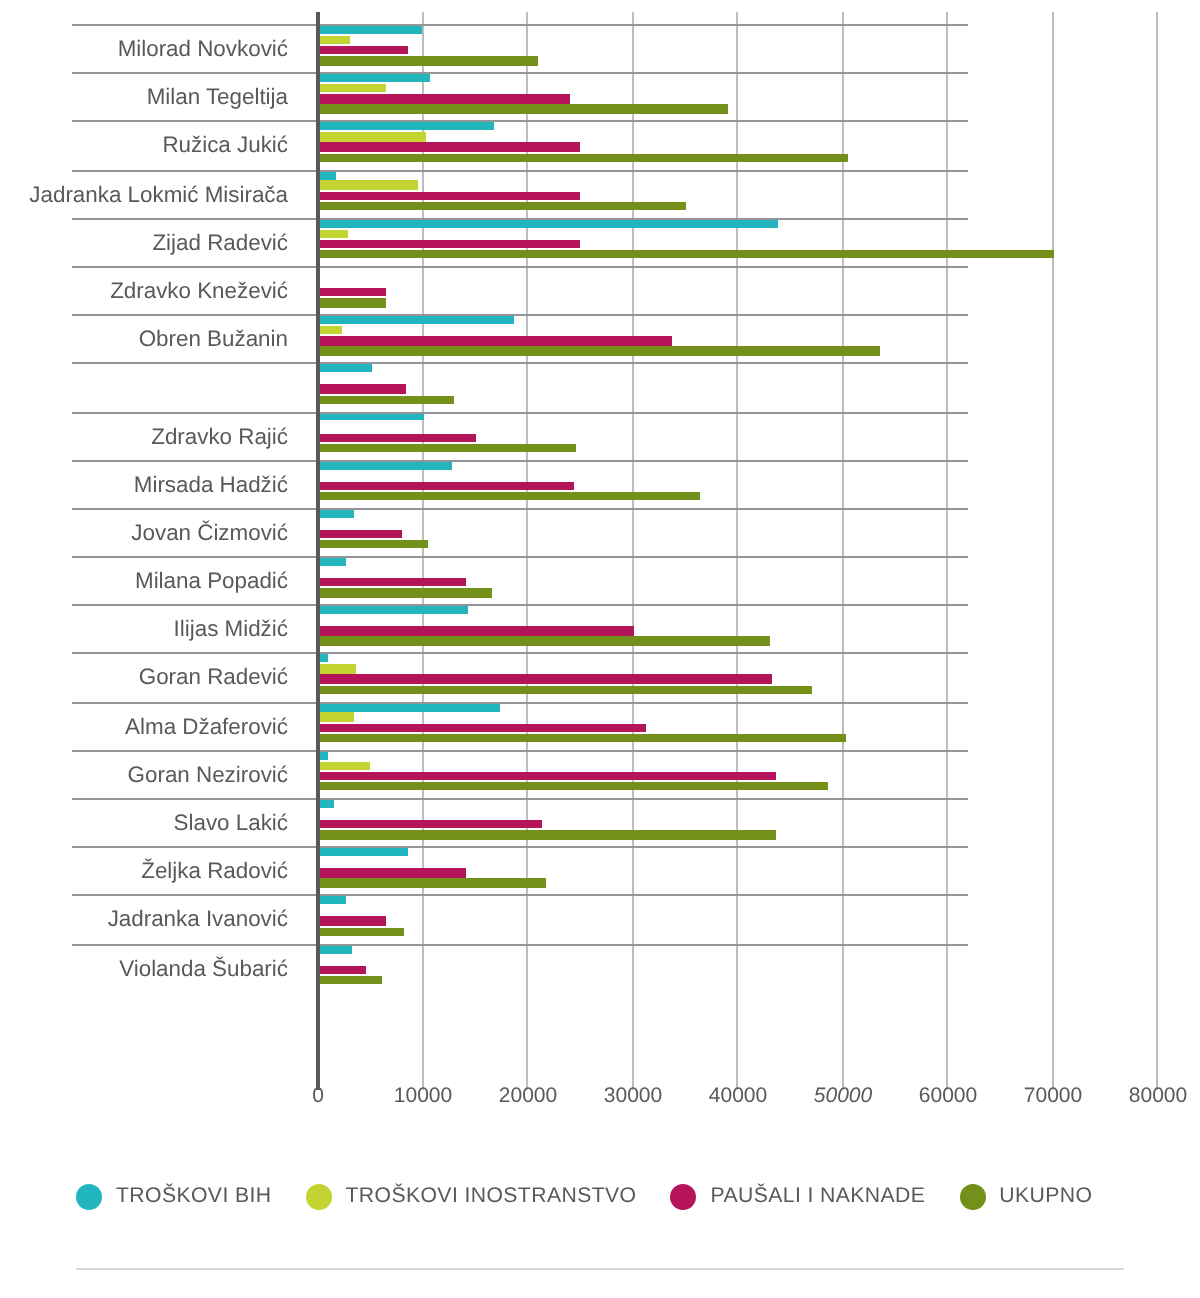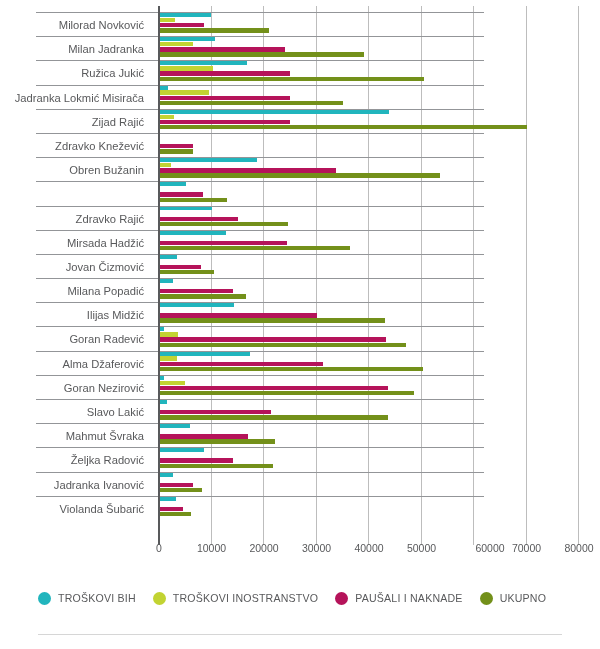--- a/index.html
+++ b/index.html
@@ -165,21 +165,21 @@
           <div class="row-label">Milorad Novković</div>
           <div class="bars">
             <div class="bar s0" title="TROŠKOVI BIH: 9900" style="left: 0px; width: 51.975px; background: rgb(33, 181, 189);"></div>
             <div class="bar s1" title="TROŠKOVI INOSTRANSTVO: 3100" style="left: 0px; width: 16.275px; background: rgb(194, 211, 50);"></div>
             <div class="bar s2" title="PAUŠALI I NAKNADE: 8500" style="left: 0px; width: 44.625px; background: rgb(181, 19, 90);"></div>
             <div class="bar s3" title="UKUPNO: 21000" style="left: 0px; width: 110.25px; background: rgb(115, 144, 26);"></div>
           </div>
         </div>
         <div class="row">
           <div class="row-sep"></div>
-          <div class="row-label">Milan Jadranka</div>
+          <div class="row-label">Milan Tegeltija</div>
           <div class="bars">
             <div class="bar s0" title="TROŠKOVI BIH: 10700" style="left: 0px; width: 56.175px; background: rgb(33, 181, 189);"></div>
             <div class="bar s1" title="TROŠKOVI INOSTRANSTVO: 6500" style="left: 0px; width: 34.125px; background: rgb(194, 211, 50);"></div>
             <div class="bar s2" title="PAUŠALI I NAKNADE: 24000" style="left: 0px; width: 126px; background: rgb(181, 19, 90);"></div>
             <div class="bar s3" title="UKUPNO: 39000" style="left: 0px; width: 204.75px; background: rgb(115, 144, 26);"></div>
           </div>
         </div>
         <div class="row">
           <div class="row-sep"></div>
           <div class="row-label">Ružica Jukić</div>
@@ -195,21 +195,21 @@
           <div class="row-label">Jadranka Lokmić Misirača</div>
           <div class="bars">
             <div class="bar s0" title="TROŠKOVI BIH: 1800" style="left: 0px; width: 9.45px; background: rgb(33, 181, 189);"></div>
             <div class="bar s1" title="TROŠKOVI INOSTRANSTVO: 9500" style="left: 0px; width: 49.875px; background: rgb(194, 211, 50);"></div>
             <div class="bar s2" title="PAUŠALI I NAKNADE: 24900" style="left: 0px; width: 130.725px; background: rgb(181, 19, 90);"></div>
             <div class="bar s3" title="UKUPNO: 35000" style="left: 0px; width: 183.75px; background: rgb(115, 144, 26);"></div>
           </div>
         </div>
         <div class="row">
           <div class="row-sep"></div>
-          <div class="row-label">Zijad Rajić</div>
+          <div class="row-label">Zijad Radević</div>
           <div class="bars">
             <div class="bar s0" title="TROŠKOVI BIH: 43900" style="left: 0px; width: 230.475px; background: rgb(33, 181, 189);"></div>
             <div class="bar s1" title="TROŠKOVI INOSTRANSTVO: 2800" style="left: 0px; width: 14.7px; background: rgb(194, 211, 50);"></div>
             <div class="bar s2" title="PAUŠALI I NAKNADE: 24900" style="left: 0px; width: 130.725px; background: rgb(181, 19, 90);"></div>
             <div class="bar s3" title="UKUPNO: 70000" style="left: 0px; width: 367.5px; background: rgb(115, 144, 26);"></div>
           </div>
         </div>
         <div class="row">
           <div class="row-sep"></div>
           <div class="row-label">Zdravko Knežević</div>
@@ -311,29 +311,20 @@
             <div class="bar s3" title="UKUPNO: 48500" style="left: 0px; width: 254.625px; background: rgb(115, 144, 26);"></div>
           </div>
         </div>
         <div class="row">
           <div class="row-sep"></div>
           <div class="row-label">Slavo Lakić</div>
           <div class="bars">
             <div class="bar s0" title="TROŠKOVI BIH: 1500" style="left: 0px; width: 7.875px; background: rgb(33, 181, 189);"></div>
             <div class="bar s2" title="PAUŠALI I NAKNADE: 21400" style="left: 0px; width: 112.35px; background: rgb(181, 19, 90);"></div>
             <div class="bar s3" title="UKUPNO: 43700" style="left: 0px; width: 229.425px; background: rgb(115, 144, 26);"></div>
-          </div>
-        </div>
-        <div class="row">
-          <div class="row-sep"></div>
-          <div class="row-label">Mahmut Švraka</div>
-          <div class="bars">
-            <div class="bar s0" title="TROŠKOVI BIH: 5900" style="left: 0px; width: 30.975px; background: rgb(33, 181, 189);"></div>
-            <div class="bar s2" title="PAUŠALI I NAKNADE: 17000" style="left: 0px; width: 89.25px; background: rgb(181, 19, 90);"></div>
-            <div class="bar s3" title="UKUPNO: 22000" style="left: 0px; width: 115.5px; background: rgb(115, 144, 26);"></div>
           </div>
         </div>
         <div class="row">
           <div class="row-sep"></div>
           <div class="row-label">Željka Radović</div>
           <div class="bars">
             <div class="bar s0" title="TROŠKOVI BIH: 8600" style="left: 0px; width: 45.15px; background: rgb(33, 181, 189);"></div>
             <div class="bar s2" title="PAUŠALI I NAKNADE: 14100" style="left: 0px; width: 74.025px; background: rgb(181, 19, 90);"></div>
             <div class="bar s3" title="UKUPNO: 21800" style="left: 0px; width: 114.45px; background: rgb(115, 144, 26);"></div>
           </div>
@@ -358,22 +349,22 @@
         </div>
       </div>
   </div>
 
   <div class="xaxis" id="xaxis">
       <div class="xtick" style="left: 159px;">0</div>
       <div class="xtick" style="left: 211.5px;">10000</div>
       <div class="xtick" style="left: 264px;">20000</div>
       <div class="xtick" style="left: 316.5px;">30000</div>
       <div class="xtick" style="left: 369px;">40000</div>
-      <div class="xtick" style="left: 421.5px;">50000</div>
-      <div class="xtick" style="left: 490px;">60000</div>
+      <div class="xtick" style="left: 421.5px; font-style: italic;">50000</div>
+      <div class="xtick" style="left: 474px;">60000</div>
       <div class="xtick" style="left: 526.5px;">70000</div>
       <div class="xtick" style="left: 579px;">80000</div>
     </div>
 
   <div class="legend" id="legend">
       <div class="legend-item">
         <span class="legend-dot" style="background: rgb(33, 181, 189);"></span>
         <span class="legend-label">TROŠKOVI BIH</span>
       </div>
       <div class="legend-item">

